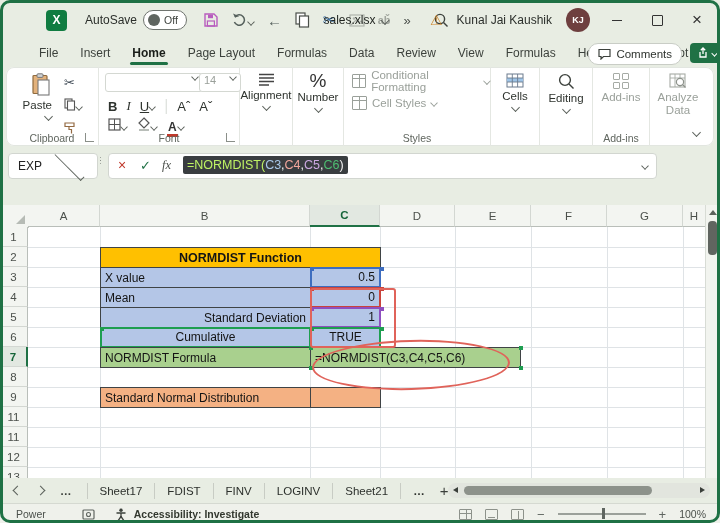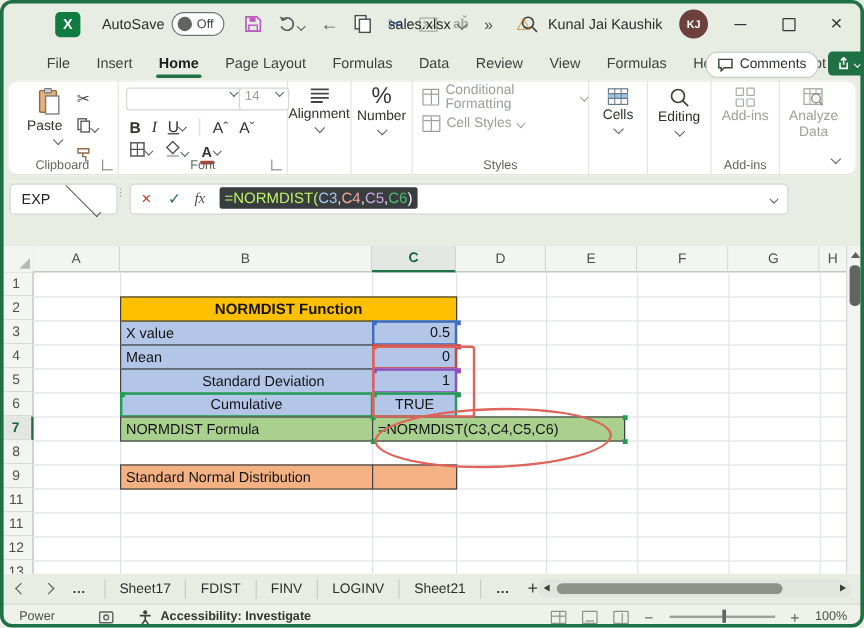--- a/index.html
+++ b/index.html
@@ -411,21 +411,21 @@
         <div class="hln" style="top: 182px;"></div>
         <div class="hln" style="top: 202px;"></div>
         <div class="hln" style="top: 222px;"></div>
         <div class="hln" style="top: 242px;"></div>
         <div class="hln" style="top: 262px;"></div>
         <div class="cell" style="left: 100px; top: 62px; width: 211px; height: 21px; background: rgb(180, 198, 231); text-align: left; border: 1px solid rgb(63, 67, 69);">X value</div>
         <div class="cell" style="left: 100px; top: 42px; width: 281px; height: 21px; background: rgb(255, 192, 0); text-align: center; border: 1px solid rgb(63, 67, 69); font-weight: 700; font-size: 12.5px;">NORMDIST Function</div>
         <div class="cell" style="left: 310px; top: 62px; width: 71px; height: 21px; background: rgb(180, 198, 231); text-align: right; border: 2px solid rgb(62, 109, 191); line-height: 16px; overflow: visible;">0.5<i class="hndl" style="left: -2px; top: -2px; background: rgb(62, 109, 191);"></i><i class="hndl" style="left: 68px; top: -2px; background: rgb(62, 109, 191);"></i><i class="hndl" style="left: -2px; top: 18px; background: rgb(62, 109, 191);"></i><i class="hndl" style="left: 68px; top: 18px; background: rgb(62, 109, 191);"></i></div>
         <div class="cell" style="left: 100px; top: 82px; width: 211px; height: 21px; background: rgb(180, 198, 231); text-align: left; border: 1px solid rgb(63, 67, 69);">Mean</div>
         <div class="cell" style="left: 310px; top: 82px; width: 71px; height: 21px; background: rgb(180, 198, 231); text-align: right; border: 2px solid rgb(201, 67, 60); line-height: 16px; overflow: visible;">0<i class="hndl" style="left: -2px; top: -2px; background: rgb(201, 67, 60);"></i><i class="hndl" style="left: 68px; top: -2px; background: rgb(201, 67, 60);"></i><i class="hndl" style="left: -2px; top: 18px; background: rgb(201, 67, 60);"></i><i class="hndl" style="left: 68px; top: 18px; background: rgb(201, 67, 60);"></i></div>
-        <div class="cell" style="left: 100px; top: 102px; width: 211px; height: 21px; background: rgb(180, 198, 231); text-align: center; border: 1px solid rgb(63, 67, 69); padding-left: 32px;">Standard Deviation</div>
+        <div class="cell" style="left: 100px; top: 102px; width: 211px; height: 21px; background: rgb(180, 198, 231); text-align: right; border: 1px solid rgb(63, 67, 69); padding-left: 32px;">Standard Deviation</div>
         <div class="cell" style="left: 310px; top: 102px; width: 71px; height: 21px; background: rgb(180, 198, 231); text-align: right; border: 2px solid rgb(142, 79, 191); line-height: 16px; overflow: visible;">1<i class="hndl" style="left: -2px; top: -2px; background: rgb(142, 79, 191);"></i><i class="hndl" style="left: 68px; top: -2px; background: rgb(142, 79, 191);"></i><i class="hndl" style="left: -2px; top: 18px; background: rgb(142, 79, 191);"></i><i class="hndl" style="left: 68px; top: 18px; background: rgb(142, 79, 191);"></i></div>
         <div class="cell" style="left: 100px; top: 122px; width: 211px; height: 21px; background: rgb(180, 198, 231); text-align: center; border: 2px solid rgb(30, 158, 80); line-height: 16px; overflow: visible;">Cumulative<i class="hndl" style="left: -2px; top: -2px; background: rgb(30, 158, 80);"></i><i class="hndl" style="left: 208px; top: -2px; background: rgb(30, 158, 80);"></i><i class="hndl" style="left: -2px; top: 18px; background: rgb(30, 158, 80);"></i><i class="hndl" style="left: 208px; top: 18px; background: rgb(30, 158, 80);"></i></div>
         <div class="cell" style="left: 310px; top: 122px; width: 71px; height: 21px; background: rgb(180, 198, 231); text-align: center; border: 2px solid rgb(30, 158, 80); line-height: 16px; overflow: visible;">TRUE<i class="hndl" style="left: -2px; top: -2px; background: rgb(30, 158, 80);"></i><i class="hndl" style="left: 68px; top: -2px; background: rgb(30, 158, 80);"></i><i class="hndl" style="left: -2px; top: 18px; background: rgb(30, 158, 80);"></i><i class="hndl" style="left: 68px; top: 18px; background: rgb(30, 158, 80);"></i></div>
         <div class="cell" style="left: 100px; top: 142px; width: 211px; height: 21px; background: rgb(169, 208, 142); text-align: left; border: 1px solid rgb(63, 67, 69);">NORMDIST Formula</div>
         <div class="cell" style="left: 310px; top: 142px; width: 211px; height: 21px; background: rgb(169, 208, 142); text-align: left; border: 1px solid rgb(63, 67, 69); overflow: visible; white-space: nowrap; z-index: 3;">=NORMDIST(C3,C4,C5,C6)<i class="hndl" style="left: -2px; top: -2px; background: rgb(30, 158, 80);"></i><i class="hndl" style="left: 208px; top: -2px; background: rgb(30, 158, 80);"></i><i class="hndl" style="left: -2px; top: 18px; background: rgb(30, 158, 80);"></i><i class="hndl" style="left: 208px; top: 18px; background: rgb(30, 158, 80);"></i></div>
         <div class="cell" style="left: 100px; top: 182px; width: 211px; height: 21px; background: rgb(244, 177, 131); text-align: left; border: 1px solid rgb(63, 67, 69);">Standard Normal Distribution</div>
         <div class="cell" style="left: 310px; top: 182px; width: 71px; height: 21px; background: rgb(244, 177, 131); text-align: left; border: 1px solid rgb(63, 67, 69);"></div>
       </div>
     <div class="anno" style="left: 310px; top: 83px; width: 82px; height: 56px; border-radius: 3px; border-color: rgb(224, 99, 90);"></div>
     <div class="anno" style="left: 312px; top: 135px; width: 194px; height: 46px; border-radius: 50%; transform: rotate(-1.5deg); border-color: rgb(224, 99, 90);"></div>

